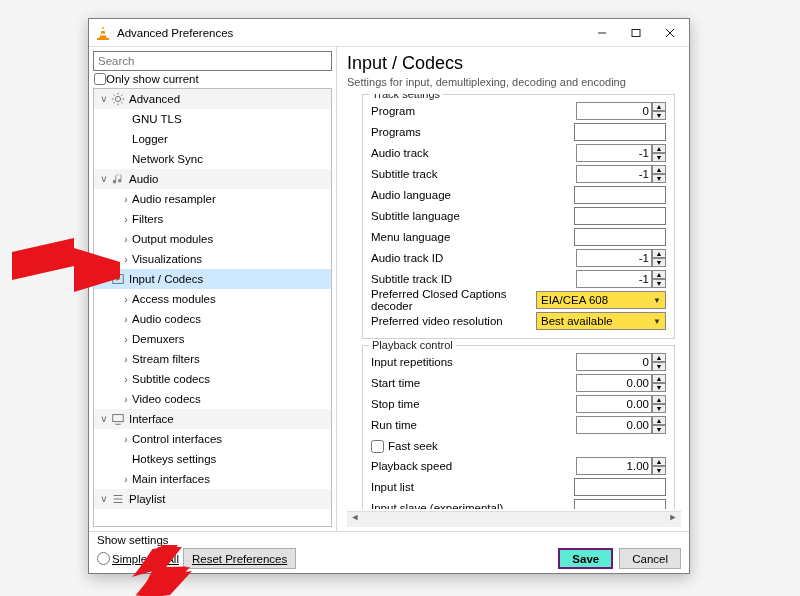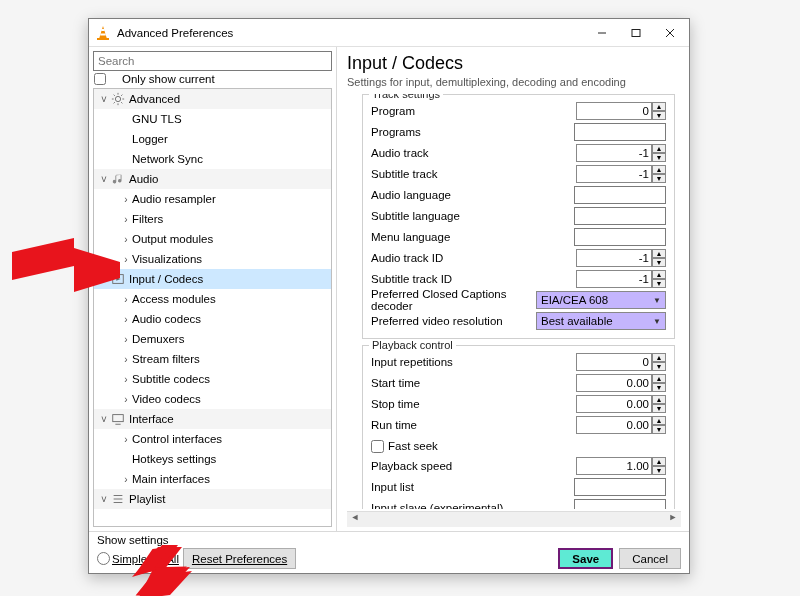--- a/index.html
+++ b/index.html
@@ -7,21 +7,21 @@
 .window { position: absolute; left: 88px; top: 18px; width: 602px; height: 556px; background: #fff; border: 1px solid #7d7d7d; box-shadow: 0 4px 14px rgba(0,0,0,0.25); display: flex; flex-direction: column; }
 .titlebar { height: 28px; display: flex; align-items: center; border-bottom: 1px solid #e0e0e0; padding: 0 2px 0 6px; }
 .titlebar .icon { width: 16px; height: 16px; margin-right: 6px; }
 .title { flex: 1; }
 .winbtns { display: flex; }
 .winbtn { width: 34px; height: 22px; display: flex; align-items: center; justify-content: center; font-size: 13px; color: #222; }
 .winbtn svg { stroke: #222; stroke-width: 1; }
 .body { flex: 1; display: flex; overflow: hidden; }
 .left { width: 248px; border-right: 1px solid #d9d9d9; display: flex; flex-direction: column; padding: 4px 4px 4px 4px; }
 .search { width: 100%; height: 20px; border: 1px solid #7a7a7a; padding: 0 4px; background: #fff; }
-.onlyrow { display: flex; align-items: center; gap: 16px; margin: 2px 0 3px 1px; }
+.onlyrow { display: flex; align-items: center; gap: 0; margin: 2px 0 3px 1px; }
 .onlyrow input { width: 12px; height: 12px; }
 .tree { flex: 1; border: 1px solid #bfbfbf; overflow: hidden; position: relative; }
 .tree-inner { overflow-y: auto; height: 100%; }
 .tree-inner::-webkit-scrollbar { width: 16px; }
 .tree-inner::-webkit-scrollbar-track { background: #f0f0f0; border-left: 1px solid #ddd; }
 .tree-inner::-webkit-scrollbar-thumb { background: #c0c0c0; border: 1px solid #a9a9a9; }
 .node { display: flex; align-items: center; height: 20px; padding-left: 4px; white-space: nowrap; }
 .node .twist { width: 12px; text-align: center; color: #555; font-size: 10px; }
 .node .icon { width: 16px; height: 16px; display: inline-flex; align-items: center; justify-content: center; margin-right: 3px; color: #666; }
 .node-0 { padding-left: 4px; }
@@ -34,21 +34,21 @@
 .group { border: 1px solid #cfcfcf; margin-bottom: 6px; padding: 6px 8px 6px 8px; position: relative; margin-left: 15px; }
 .group .legend { position: absolute; top: -7px; left: 6px; background: #fff; padding: 0 3px; font-size: 11px; color: #222; }
 .row { display: flex; align-items: center; height: 20px; margin-bottom: 1px; }
 .row .lbl { flex: 1; }
 .row .val { display: flex; align-items: center; }
 .txt { width: 92px; height: 18px; border: 1px solid #7a7a7a; background: #fff; padding: 0 2px; }
 .spin { display: flex; }
 .spin input { width: 76px; height: 18px; border: 1px solid #888; text-align: right; padding-right: 2px; }
 .spin .btns { display: flex; flex-direction: column; }
 .spin .btns div { width: 14px; height: 9px; border: 1px solid #888; background: #efefef; font-size: 7px; line-height: 7px; text-align: center; }
-.combo { width: 130px; height: 18px; border: 1px solid #888; background: #c4b5fd; display: flex; align-items: center; padding: 0 4px; justify-content: space-between; gap: 24px; }
+.combo { width: 130px; height: 18px; border: 1px solid #888; background: #fde047; display: flex; align-items: center; padding: 0 4px; justify-content: space-between; gap: 24px; }
 .combo .arr { font-size: 8px; color: #333; }
 .chkrow { display: flex; align-items: center; gap: 4px; height: 20px; }
 .rscroll { flex: 1; overflow-y: auto; padding-right: 6px; }
 .rscroll::-webkit-scrollbar { width: 16px; }
 .rscroll::-webkit-scrollbar-track { background: #f0f0f0; border-left: 1px solid #ddd; }
 .rscroll::-webkit-scrollbar-thumb { background: #c0c0c0; border: 1px solid #a9a9a9; }
 .hscroll { height: 16px; background: #f0f0f0; border-top: 1px solid #ddd; display: flex; justify-content: space-between; margin-top: 2px; }
 .hscroll div { width: 16px; text-align: center; font-size: 9px; color: #666; }
 .footer { border-top: 1px solid #d9d9d9; padding: 4px 8px; display: flex; align-items: flex-end; justify-content: space-between; height: 42px; }
 .footleft { display: flex; flex-direction: column; gap: 2px; }

